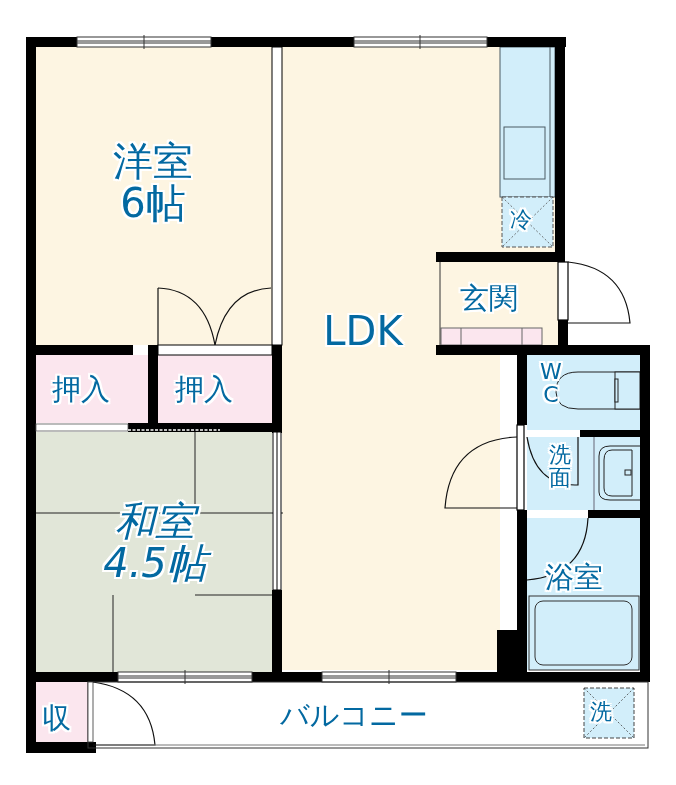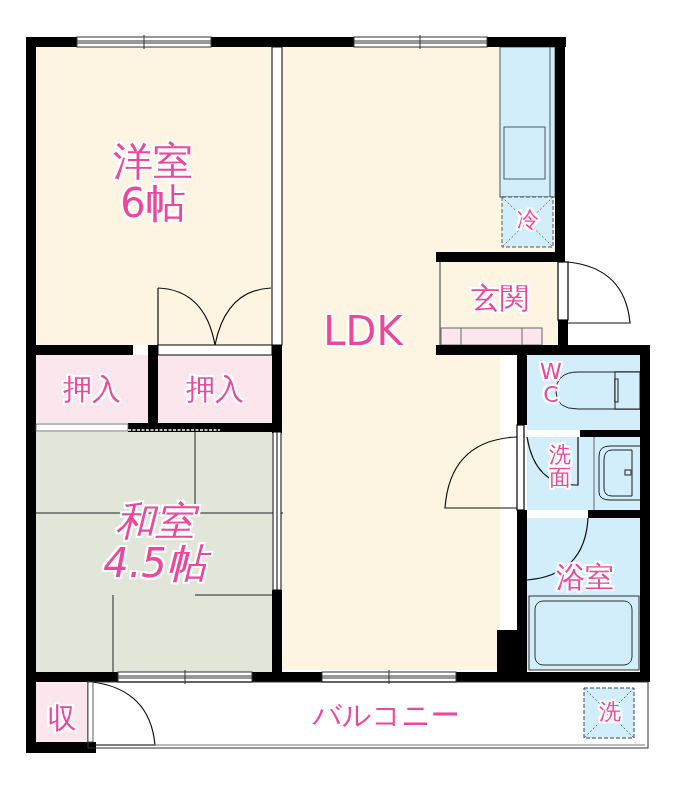--- a/index.html
+++ b/index.html
@@ -1,21 +1,20 @@
 <!DOCTYPE html>
 <html><head>
 <meta charset="utf-8">
 <style>
   html, body { margin: 0; padding: 0; background: #ffffff; }
   body { width: 676px; height: 785px; position: relative; overflow: hidden; font-family: "DejaVu Sans", sans-serif; }
   #plan { position: absolute; left: 0; top: 0; }
   .lbl {
     position: absolute;
-    color: #ec4899;
-    text-align: center;
+    color: #0369a1;
     line-height: 1.05;
     white-space: nowrap;
     text-shadow: 2px 0 0 #fff, -2px 0 0 #fff, 0 2px 0 #fff, 0 -2px 0 #fff, 2px 2px 0 #fff, -2px -2px 0 #fff, 2px -2px 0 #fff, -2px 2px 0 #fff;
     font-family: "DejaVu Sans", sans-serif;
   }
   .big { font-size: 40px; }
   .mid { font-size: 29px; }
   .sm  { font-size: 22px; }
   .vert { display: flex; flex-direction: column; align-items: center; }
 </style>
@@ -196,18 +195,18 @@
   <span>C</span>
 </div>
 
 <div class="lbl sm vert" style="left:540px; top:443px; width:40px;">
   <span>洗</span>
   <span>面</span>
 </div>
 
 <div class="lbl mid" style="left:545px; top:542px; width:80px;margin-top:20px;">浴室</div>
 
-<div class="lbl mid" style="left:296px; top:700px; width:180px;">バルコニー</div>
+<div class="lbl mid" style="left:280px; top:700px; width:180px;">バルコニー</div>
 
 <div class="lbl mid" style="left:42px; top:703px; width:40px;">収</div>
 
 <div class="lbl sm" style="left:510px; top:208px; width:36px;">冷</div>
 <div class="lbl sm" style="left:590px; top:700px; width:40px;">洗</div>
 
 </body></html>

